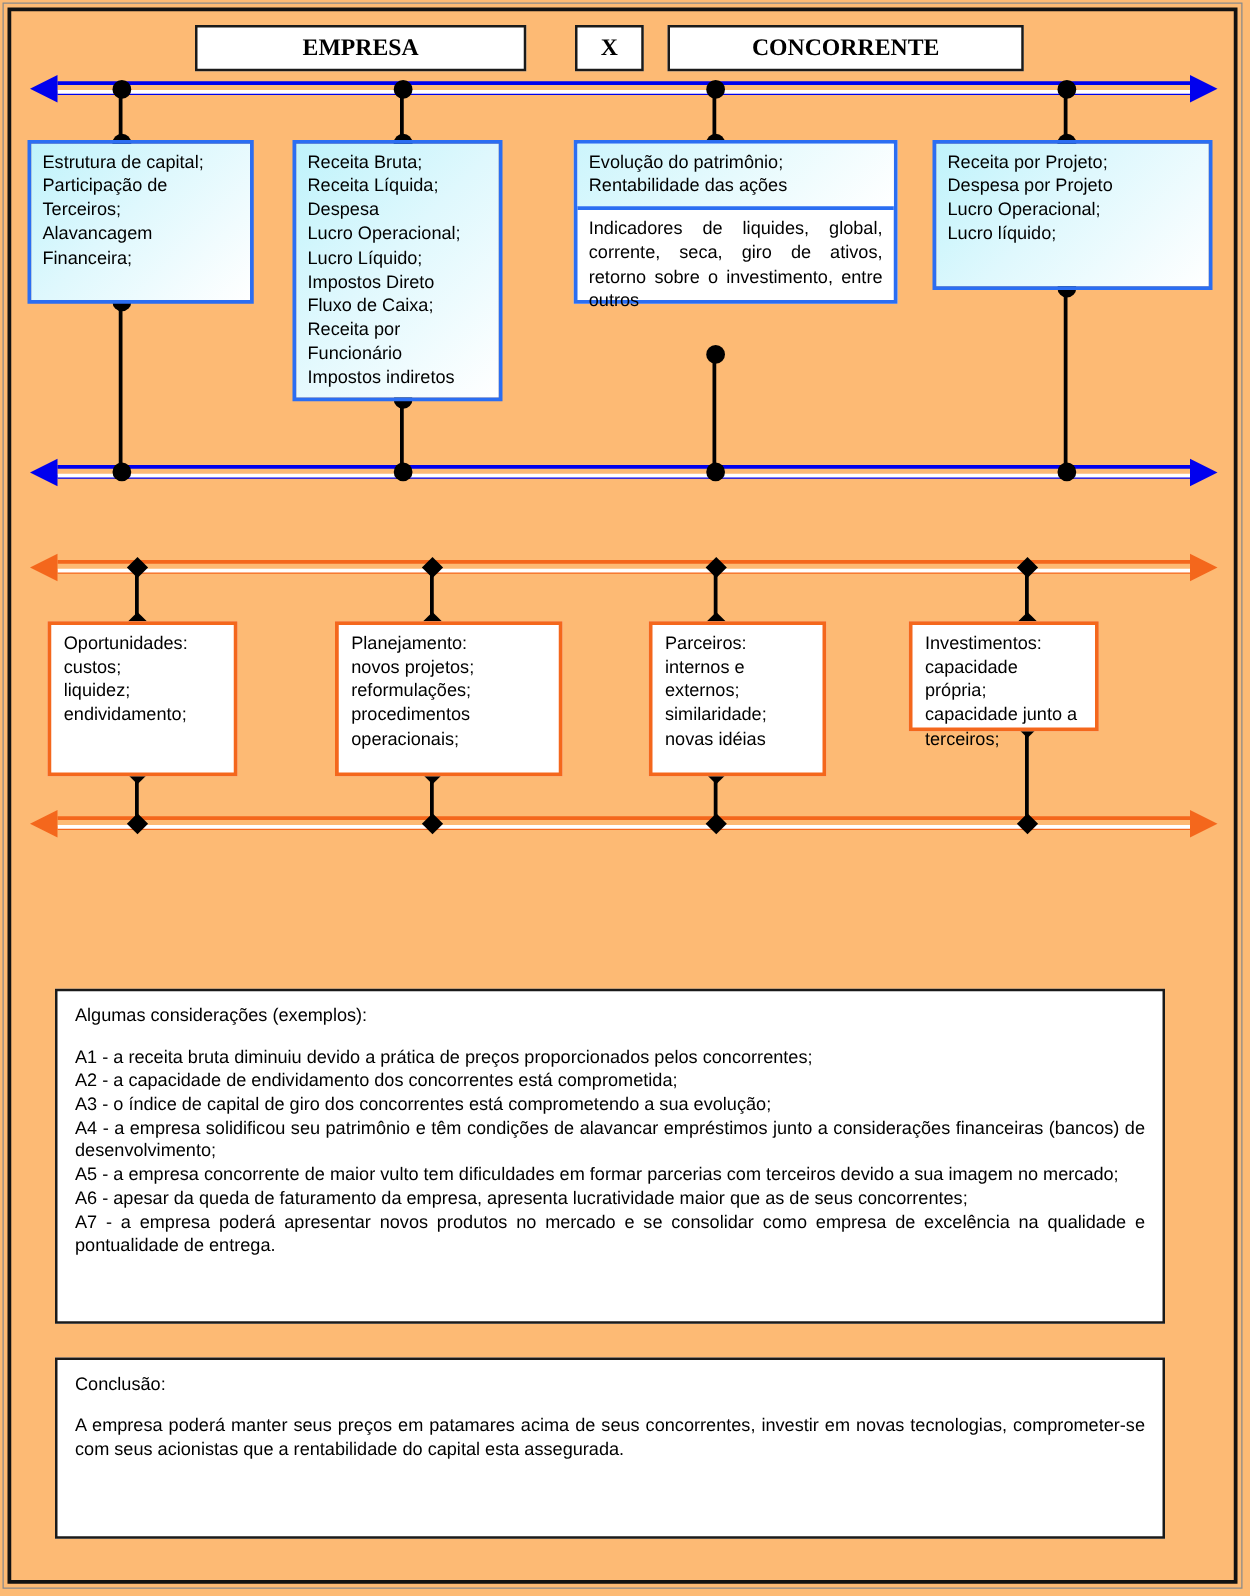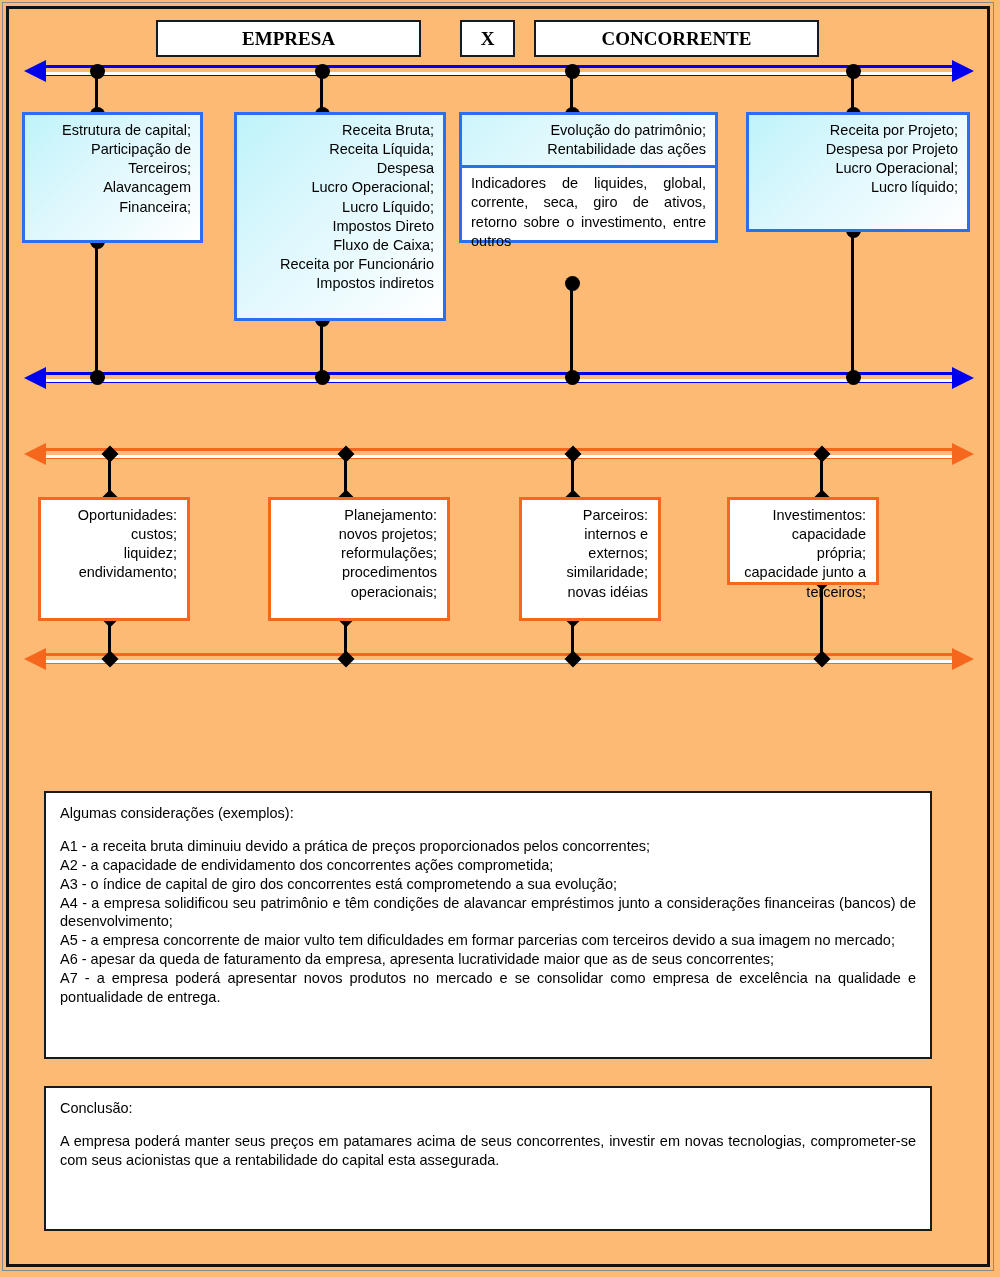--- a/index.html
+++ b/index.html
@@ -51,21 +51,21 @@
   .obox{position:absolute;border:3px solid #f4671c;box-sizing:border-box;background:#fff;
         font-size:14.5px;line-height:1.32;color:#000;}
   .obox .pad{padding:6px 10px;}
 
   
   .panel{position:absolute;border:2px solid #1a1a1a;box-sizing:border-box;background:#fff;
          padding:12px 14px;color:#000;}
   .panel .ptitle{font-size:14.5px;margin-bottom:16px;}
   .panel .pline{font-size:14.5px;line-height:1.30;text-align:justify;}
   .panel .pbody{font-size:14.5px;line-height:1.32;text-align:justify;}
-  .nowrap-pre{white-space:pre-wrap;text-align:right;}
+  .nowrap-pre{white-space:pre-wrap;}
 </style>
 </head>
 <body>
 
 <div id="page">
 
   <div class="frame-outer"></div>
   <div class="frame-inner"></div>
 
   <div class="hdr-box" style="left:156px;top:20px;width:265px;height:37px;font-size:19px;">
@@ -117,21 +117,21 @@
   <div class="stem" style="left:851px;top:229px;height:149px;"></div>
   <div class="dot" style="left:852.5px;top:230px;"></div>
   <div class="dot" style="left:852.5px;top:377px;"></div>
 
   <div class="bbox" style="left:22px;top:112px;width:181px;height:131px;">
     <div class="pad nowrap-pre">Estrutura de capital;
 Participação de Terceiros;
 Alavancagem Financeira;</div>
   </div>
 
-  <div class="bbox" style="left:234px;top:112px;width:212px;height:209px;">
+  <div class="bbox" style="left:234px;top:112px;width:168px;height:209px;">
     <div class="pad nowrap-pre">Receita Bruta;
 Receita Líquida;
 Despesa
 Lucro Operacional;
 Lucro Líquido;
 Impostos Direto
 Fluxo de Caixa;
 Receita por Funcionário
 Impostos indiretos</div>
   </div>
@@ -212,21 +212,21 @@
 
   <div class="obox" style="left:727px;top:497px;width:152px;height:88px;">
     <div class="pad nowrap-pre">Investimentos:
 capacidade própria;
 capacidade junto a terceiros;</div>
   </div>
 
   <div class="panel" style="left:44px;top:791px;width:888px;height:268px;">
     <div class="ptitle">Algumas considerações (exemplos):</div>
     <div class="pline">A1 - a receita bruta diminuiu devido a prática de preços proporcionados pelos concorrentes;</div>
-    <div class="pline">A2 - a capacidade de endividamento dos concorrentes ações comprometida;</div>
+    <div class="pline">A2 - a capacidade de endividamento dos concorrentes está comprometida;</div>
     <div class="pline">A3 - o índice de capital de giro dos concorrentes está comprometendo a sua evolução;</div>
     <div class="pline">A4 - a empresa solidificou seu patrimônio e têm condições de alavancar empréstimos junto a considerações financeiras (bancos) de desenvolvimento;</div>
     <div class="pline">A5 - a empresa concorrente de maior vulto tem dificuldades em formar parcerias com terceiros devido a sua imagem no mercado;</div>
     <div class="pline">A6 - apesar da queda de faturamento da empresa, apresenta lucratividade maior que as de seus concorrentes;</div>
     <div class="pline">A7 - a empresa poderá apresentar novos produtos no mercado e se consolidar como empresa de excelência na qualidade e pontualidade de entrega.</div>
   </div>
 
   <div class="panel" style="left:44px;top:1086px;width:888px;height:145px;">
     <div class="ptitle">Conclusão:</div>
     <div class="pbody">A empresa poderá manter seus preços em patamares acima de seus concorrentes, investir em novas tecnologias, comprometer-se com seus acionistas que a rentabilidade do capital esta assegurada.</div>

